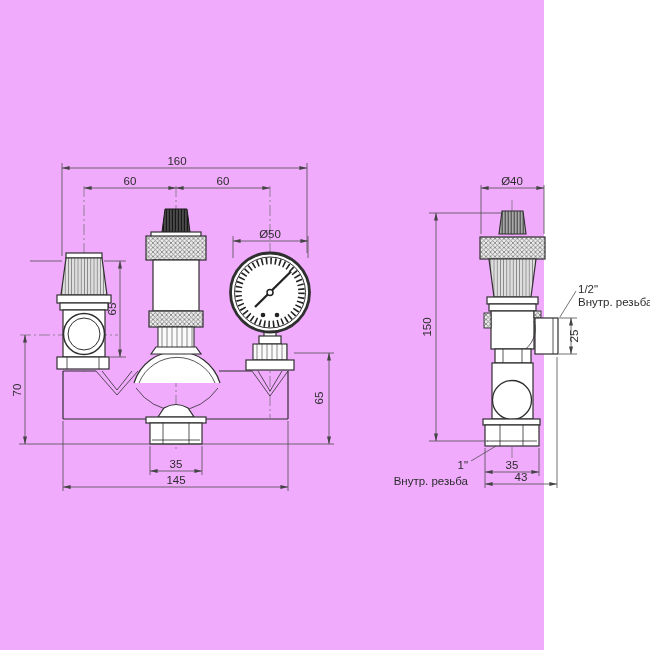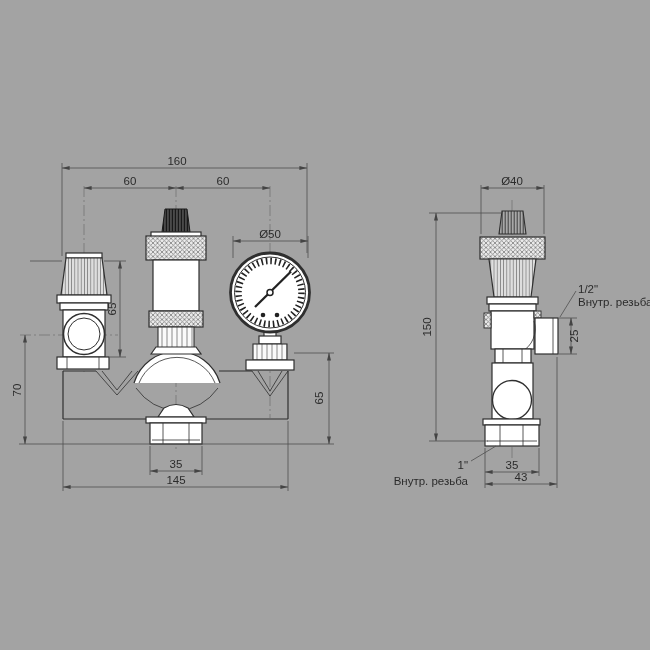--- a/index.html
+++ b/index.html
@@ -1,16 +1,16 @@
 <!DOCTYPE html>
 <html><head>
 <meta charset="utf-8">
 <style>
   html,body{margin:0;padding:0;background:#ffffff;}
-  .stage{width:650px;height:650px;background:#a3a3a3;position:relative;font-family:"Liberation Sans",sans-serif;text-align:center;}
+  .stage{width:544px;height:650px;background:#f0abfc;position:relative;font-family:"Liberation Sans",sans-serif;text-align:center;}
   svg{display:block;}
   text{font-family:"Liberation Sans",sans-serif;font-size:11.5px;fill:#2b2b2b;}
   .part{stroke:#2f2f2f;stroke-width:1.2;fill:#ffffff;}
   .part-thin{stroke:#2f2f2f;stroke-width:0.8;fill:none;}
   .dim{stroke:#4f4f4f;stroke-width:0.8;fill:none;}
   .ctr{stroke:#6f6f6f;stroke-width:0.7;fill:none;stroke-dasharray:11 3 2 3;}
 </style>
 </head>
 <body>
 

